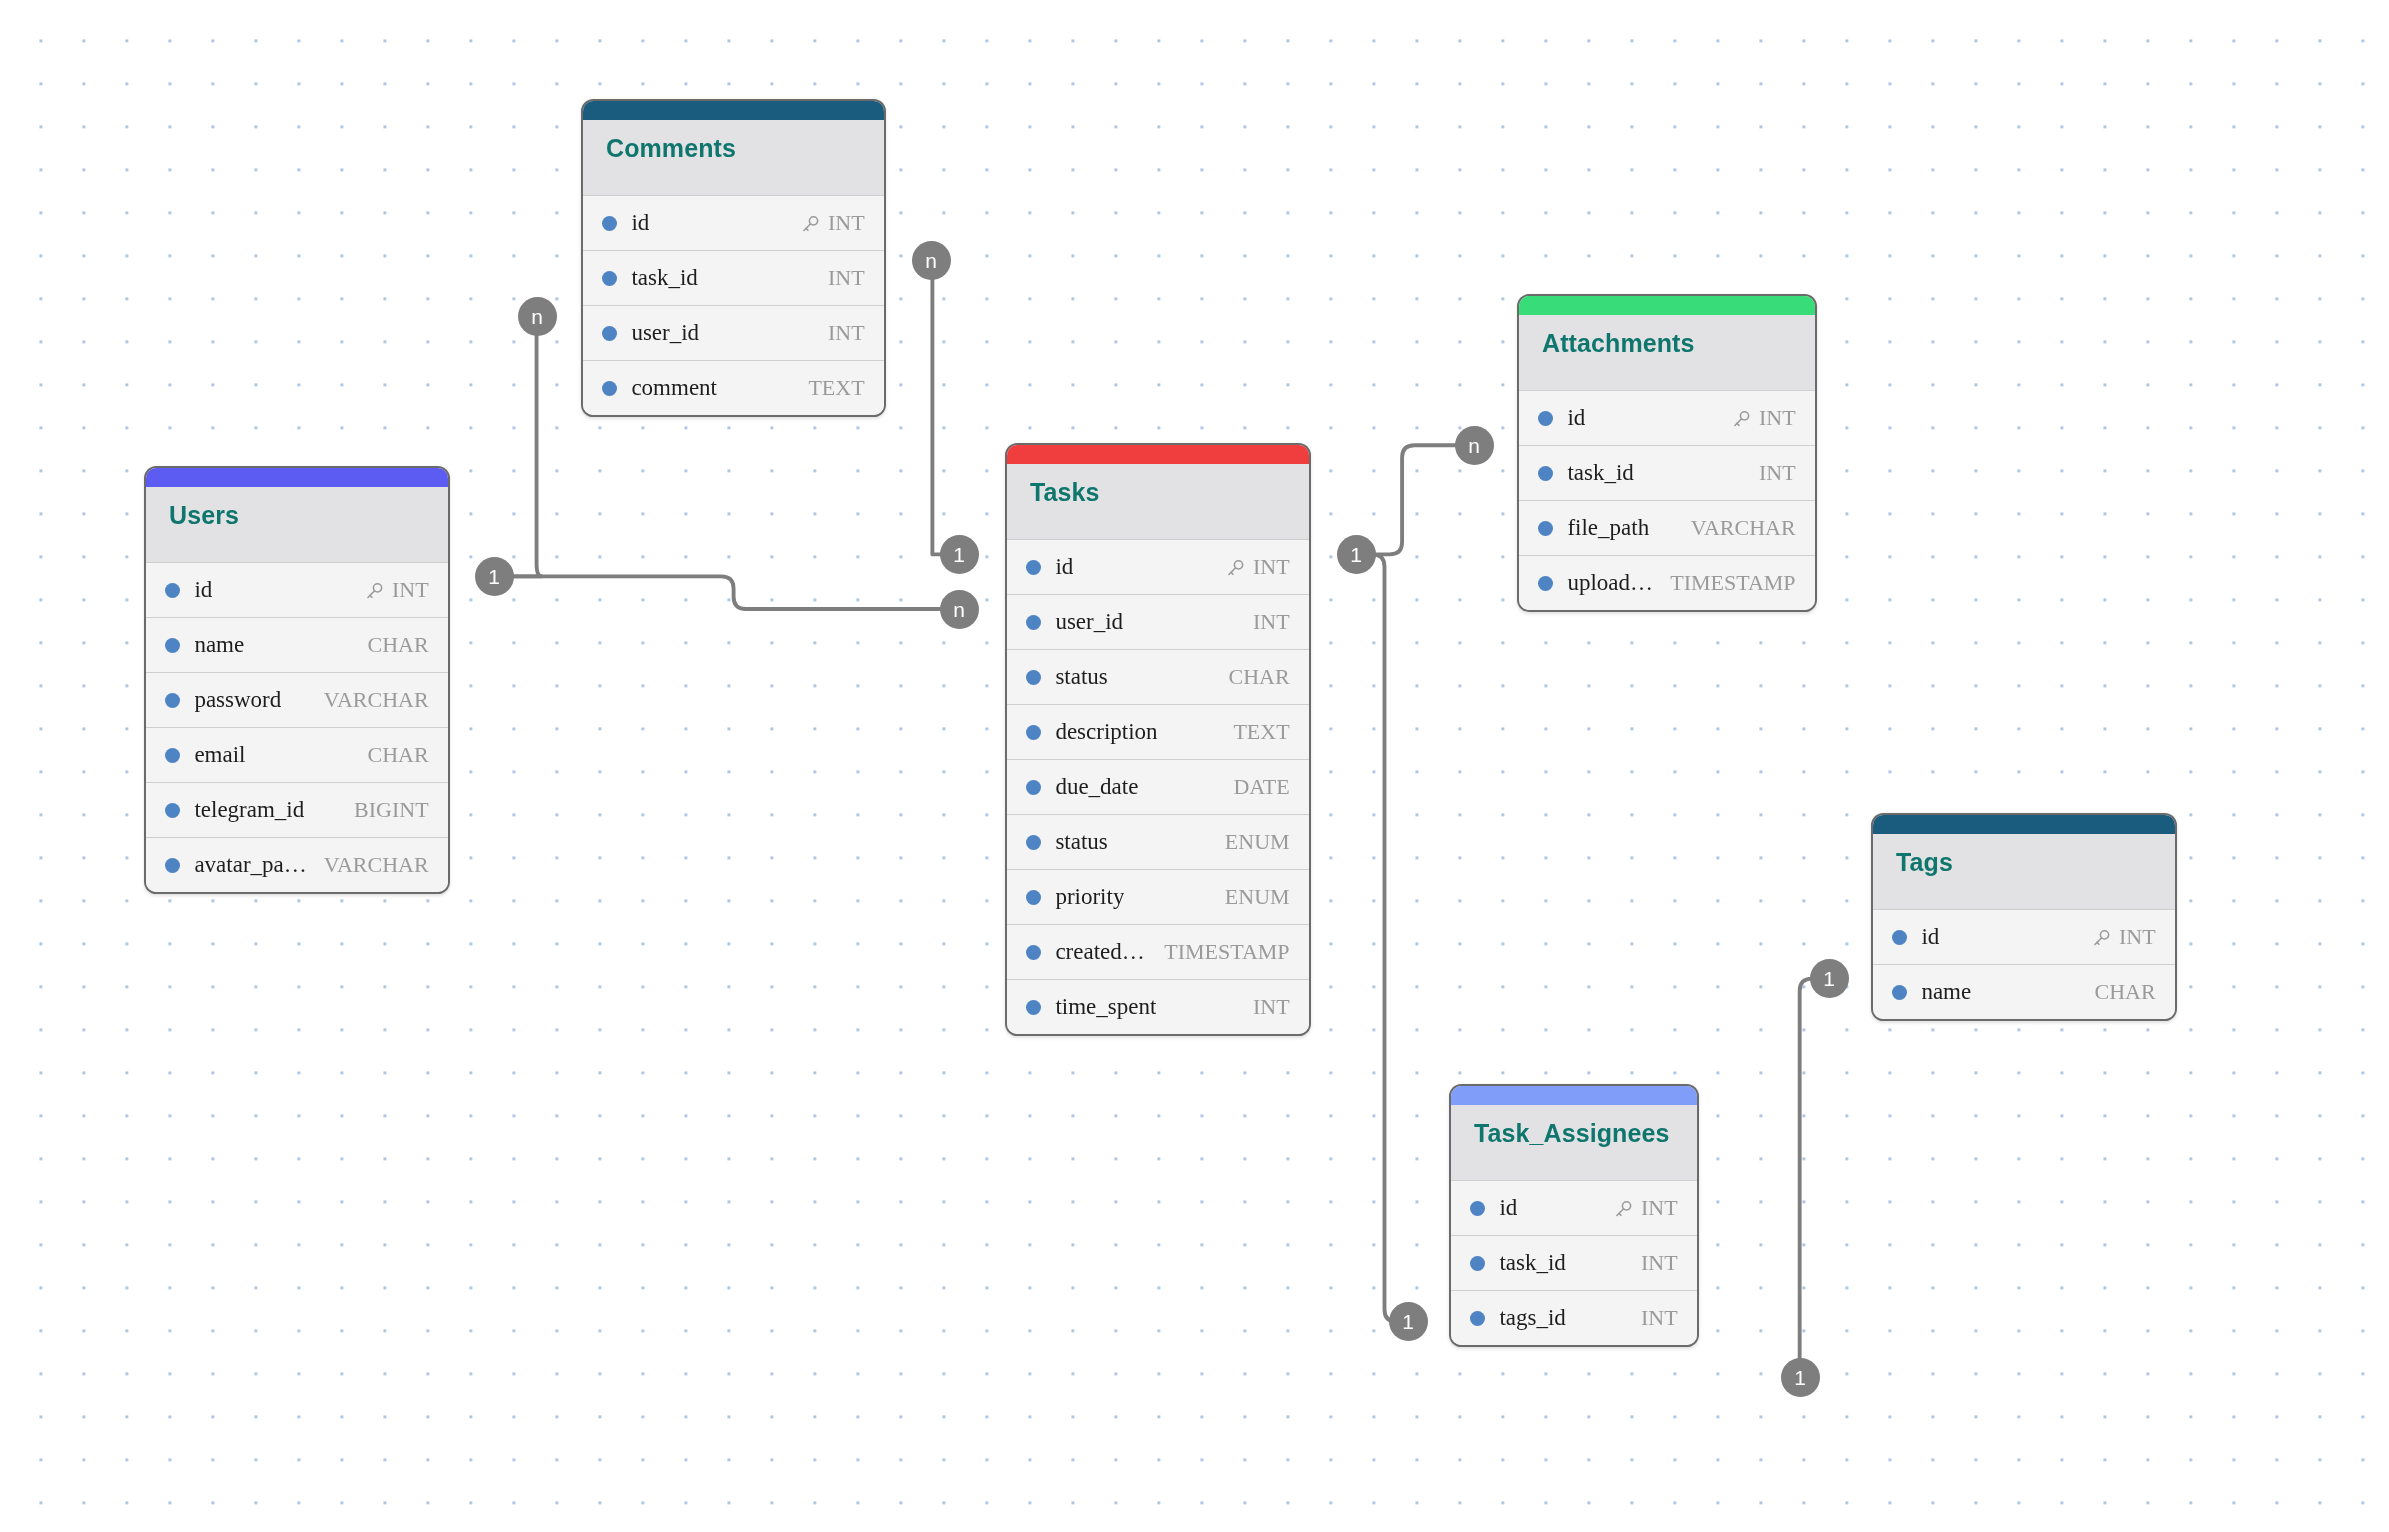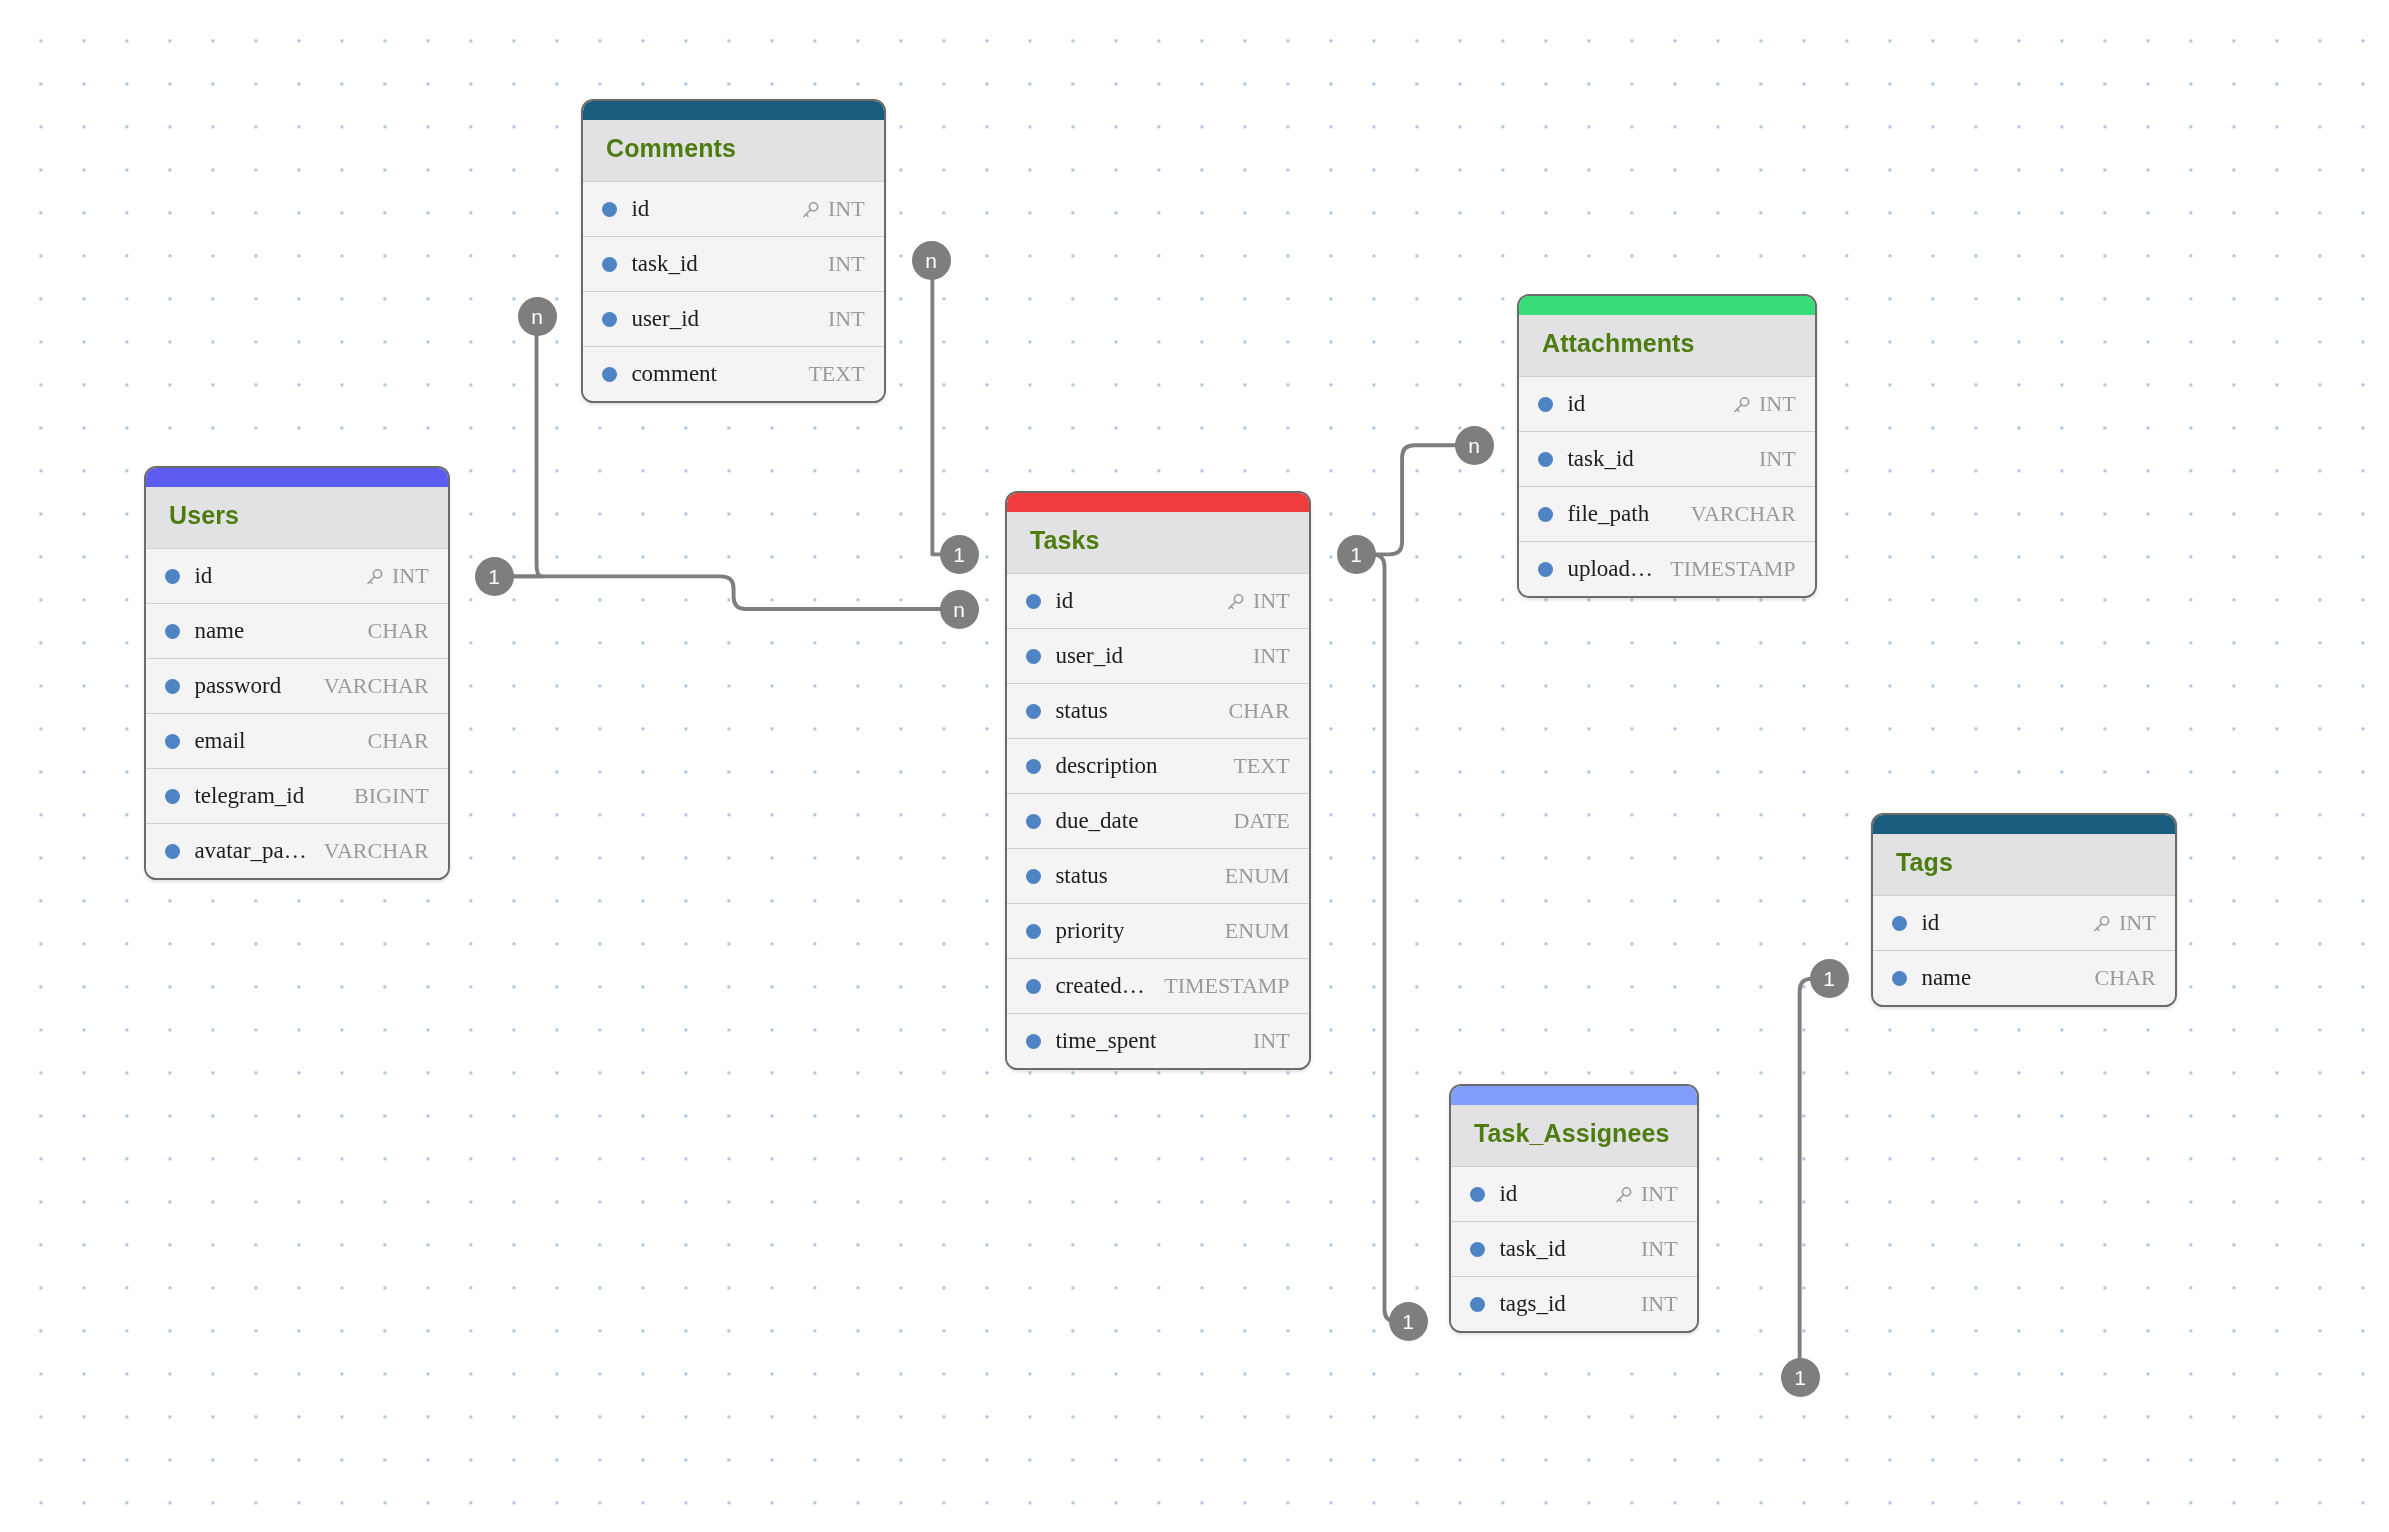--- a/index.html
+++ b/index.html
@@ -61,24 +61,24 @@
     overflow: hidden;
     box-shadow: 0 1.8px 3.5px rgba(0,0,0,0.12);
     z-index: 3;
   }
   .tbl-accent {
     height: 19.4px;
     width: 100%;
   }
   .tbl-title {
     background: #e2e2e4;
-    padding: 14px 23px 18px 23px;
+    padding: 14px 23px 32px 23px;
     font-size: 25px;
     font-weight: bold;
-    color: #4d7c0f;
+    color: #0f766e;
     letter-spacing: 0.1px;
   }
   .tbl-row {
     height: 55px;
     display: flex;
     align-items: center;
     padding: 0 19.4px 0 19.4px;
     border-top: 1.8px solid #cfcfcf;
     background: #f4f4f4;
     box-sizing: border-box;
@@ -229,21 +229,21 @@
           </span>
         </div>
         <div class="tbl-row">
           <span class="row-dot"></span>
           <span class="row-name">avatar_pa…</span>
           <span class="row-right">
             <span class="row-type">VARCHAR</span>
           </span>
         </div>
       </div>
-      <div class="tbl" style="left: 1005px; top: 443px; width: 306px; margin-top: 48px;">
+      <div class="tbl" style="left: 1005px; top: 443px; width: 306px;">
         <div class="tbl-accent" style="background: rgb(240, 62, 62);"></div>
         <div class="tbl-title">Tasks</div>
         <div class="tbl-row">
           <span class="row-dot"></span>
           <span class="row-name">id</span>
           <span class="row-right">
             <svg class="key-icon" viewBox="0 0 24 24">
               <g fill="none" stroke="#9a9a9a" stroke-width="1.9" stroke-linecap="round" stroke-linejoin="round">
                 <circle cx="15.5" cy="8.5" r="5.1"></circle>
                 <path d="M11.9 12.1 L3.6 20.4"></path>

